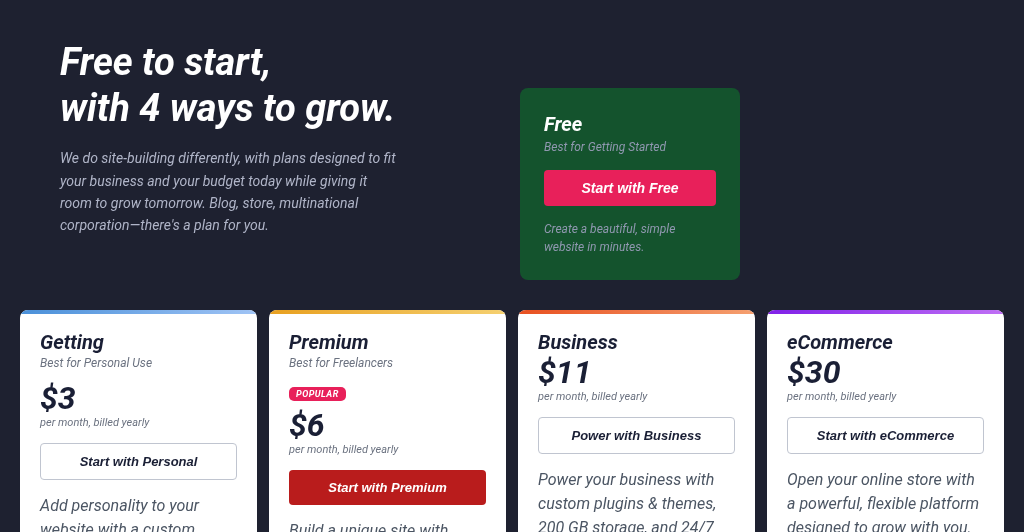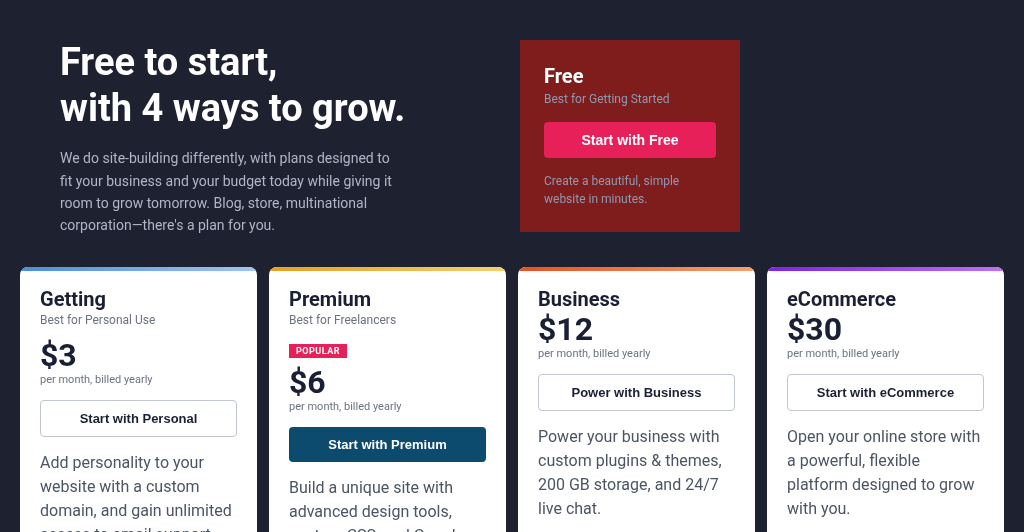--- a/index.html
+++ b/index.html
@@ -1,15 +1,15 @@
 <!DOCTYPE html>
 <html><head>
   <meta charset="utf-8">
   <style>
-    * { box-sizing: border-box; margin: 0; padding: 0; }
+    * { box-sizing: border-box; margin: 0; padding: 0; font-style: italic; }
     body {
       font-family: -apple-system, BlinkMacSystemFont, 'Segoe UI', Roboto, sans-serif;
       background-color: #1e2130;
       color: #ffffff;
       width: 1024px;
       min-height: 532px;
       overflow: hidden;
     }
 
     .top-section {
@@ -33,25 +33,26 @@
     }
 
     .hero-description {
       font-size: 14px;
       color: #b0b5c8;
       line-height: 1.6;
       max-width: 340px;
     }
 
     .free-card {
-      background-color: #7f1d1d;
-      border-radius: 0;
+      background-color: #14532d;
+      border-radius: 8px;
       padding: 24px;
       width: 220px;
       flex-shrink: 0;
+      margin-top: 48px;
     }
 
     .free-card-title {
       font-size: 20px;
       font-weight: 700;
       color: #ffffff;
       margin-bottom: 4px;
     }
 
     .free-card-subtitle {
@@ -126,21 +127,21 @@
       margin-bottom: 12px;
     }
 
     .popular-badge {
       display: inline-block;
       background-color: #e8205a;
       color: #ffffff;
       font-size: 9px;
       font-weight: 700;
       padding: 2px 7px;
-      border-radius: 0;
+      border-radius: 5px;
       text-transform: uppercase;
       letter-spacing: 0.5px;
       margin-bottom: 8px;
     }
 
     .plan-price {
       font-size: 32px;
       font-weight: 700;
       color: #1a1f35;
       line-height: 1;
@@ -165,21 +166,21 @@
       margin-bottom: 14px;
     }
 
     .plan-btn.outline {
       background-color: #ffffff;
       color: #1a1f35;
       border: 1.5px solid #c0c5d0;
     }
 
     .plan-btn.filled {
-      background-color: #0c4a6e;
+      background-color: #b91c1c;
       color: #ffffff;
       border: none;
     }
 
     .plan-desc {
       font-size: 16px;
       color: #4b5563;
       line-height: 1.5;
     }
   </style>
@@ -214,21 +215,21 @@
       <div class="plan-tagline">Best for Freelancers</div>
       <div class="popular-badge">POPULAR</div>
       <div class="plan-price">$6</div>
       <div class="plan-price-period">per month, billed yearly</div>
       <button class="plan-btn filled">Start with Premium</button>
       <div class="plan-desc">Build a unique site with advanced design tools, custom CSS, and Google Analytics support.</div>
     </div>
     <div class="plan-card business">
       <div class="plan-name">Business</div>
 
-      <div class="plan-price">$12</div>
+      <div class="plan-price">$11</div>
       <div class="plan-price-period">per month, billed yearly</div>
       <button class="plan-btn outline">Power with Business</button>
       <div class="plan-desc">Power your business with custom plugins &amp; themes, 200 GB storage, and 24/7 live chat.</div>
     </div>
     <div class="plan-card ecommerce">
       <div class="plan-name">eCommerce</div>
 
       <div class="plan-price">$30</div>
       <div class="plan-price-period">per month, billed yearly</div>
       <button class="plan-btn outline">Start with eCommerce</button>

